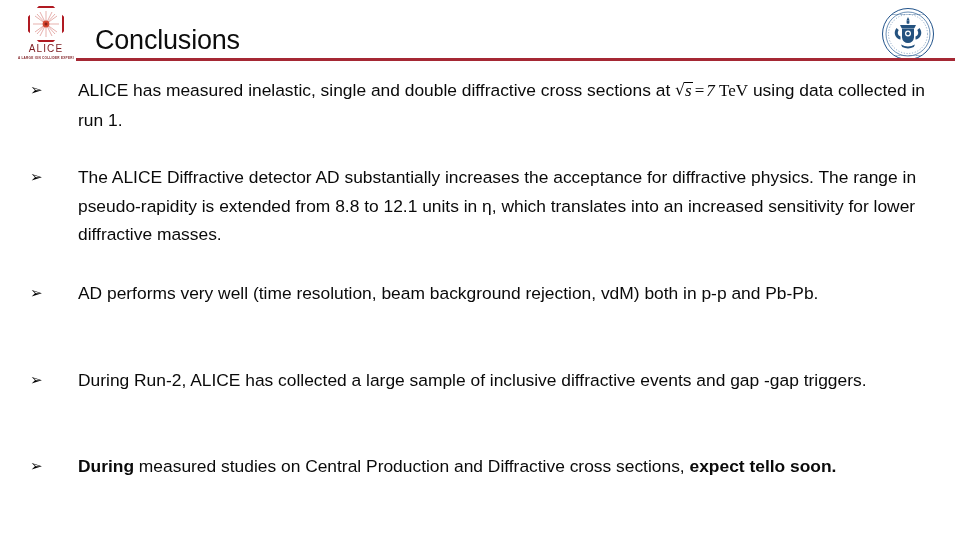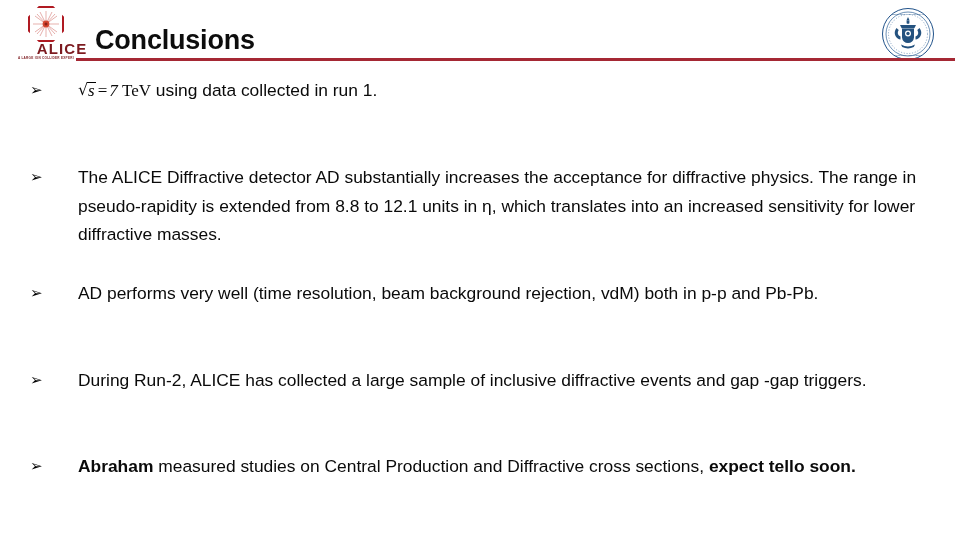--- a/index.html
+++ b/index.html
@@ -37,26 +37,26 @@
     box-sizing: border-box;
     clip-path: polygon(30% 0%, 70% 0%, 100% 30%, 100% 70%, 70% 100%, 30% 100%, 0% 70%, 0% 30%);
   }
   #alice-burst {
     position: absolute;
     left: 10px; top: 0;
     width: 36px; height: 36px;
   }
   #alice-wordmark {
     position: absolute;
-    left: 16px; top: 36px;
+    left: 0; top: 36px;
     width: 56px;
     text-align: center;
     font-family: "Liberation Sans", sans-serif;
-    font-size: 15px;
-    font-weight: 700;
+    font-size: 10px;
+    font-weight: 400;
     letter-spacing: 1.1px;
     color: #7c1a1f;
     line-height: 13px;
   }
   #alice-subtitle {
     position: absolute;
     left: 0; top: 50px;
     width: 56px;
     text-align: center;
     font-size: 3.1px;
@@ -65,21 +65,21 @@
     color: #7c1a1f;
     white-space: nowrap;
     overflow: hidden;
     transform: scaleY(1.35);
   }
 
   #slide-title {
     position: absolute;
     left: 95px; top: 24px;
     font-size: 27px;
-    font-weight: 700;
+    font-weight: 400;
     color: #0d0d0d;
     letter-spacing: -0.2px;
     line-height: 32px;
   }
 
   #buap-logo {
     position: absolute;
     left: 880px; top: 8px;
     width: 58px; height: 54px;
   }
@@ -244,42 +244,42 @@
   </div>
 
   <div id="title-rule"></div>
 </div>
 
 <div id="bullets">
 
   <div class="bullet-row" style="top:6px;">
     <div class="bullet-marker">➢</div>
     <div class="bullet-text">
-      <span class="formula"><span class="sqrt-wrap"><span class="sqrt-sign">√</span><span class="radicand">s</span></span><span class="op">=</span><span>7</span>&nbsp;<span class="unit">TeV</span></span><span> using data collected in run 1.</span>
+      <span>ALICE has measured inelastic, single and double diffractive cross sections at </span><span class="formula"><span class="sqrt-wrap"><span class="sqrt-sign">√</span><span class="radicand">s</span></span><span class="op">=</span><span>7</span>&nbsp;<span class="unit">TeV</span></span><span> using data collected in run 1.</span>
     </div>
   </div>
 
   <div class="bullet-row" style="top:93px;">
     <div class="bullet-marker">➢</div>
     <div class="bullet-text">The ALICE Diffractive detector AD substantially increases the acceptance for diffractive physics. The range in pseudo-rapidity is extended from 8.8 to 12.1 units in η, which translates into an increased sensitivity for lower diffractive masses.</div>
   </div>
 
   <div class="bullet-row" style="top:209px;">
     <div class="bullet-marker">➢</div>
     <div class="bullet-text">AD performs very well (time resolution, beam background rejection, vdM) both in p-p and Pb-Pb.</div>
   </div>
 
   <div class="bullet-row" style="top:296px;">
     <div class="bullet-marker">➢</div>
     <div class="bullet-text">During Run-2, ALICE has collected a large sample of inclusive diffractive events and gap -gap triggers.</div>
   </div>
 
   <div class="bullet-row" style="top:382px;">
     <div class="bullet-marker">➢</div>
-    <div class="bullet-text"><span class="b">Abraham</span><span> measured studies on Central Production and Diffractive cross sections, </span><span class="b">expect tello soon.</span></div>
+    <div class="bullet-text"><span class="b">During</span><span> measured studies on Central Production and Diffractive cross sections, </span><span class="b">expect tello soon.</span></div>
   </div>
 
 </div>
 
 <div id="footer">
   <div class="footer-text" id="footer-date">June 21</div>
   <div class="footer-text" id="footer-event">Diffraction 2015</div>
   <div id="page-number">20</div>
 </div>
 

